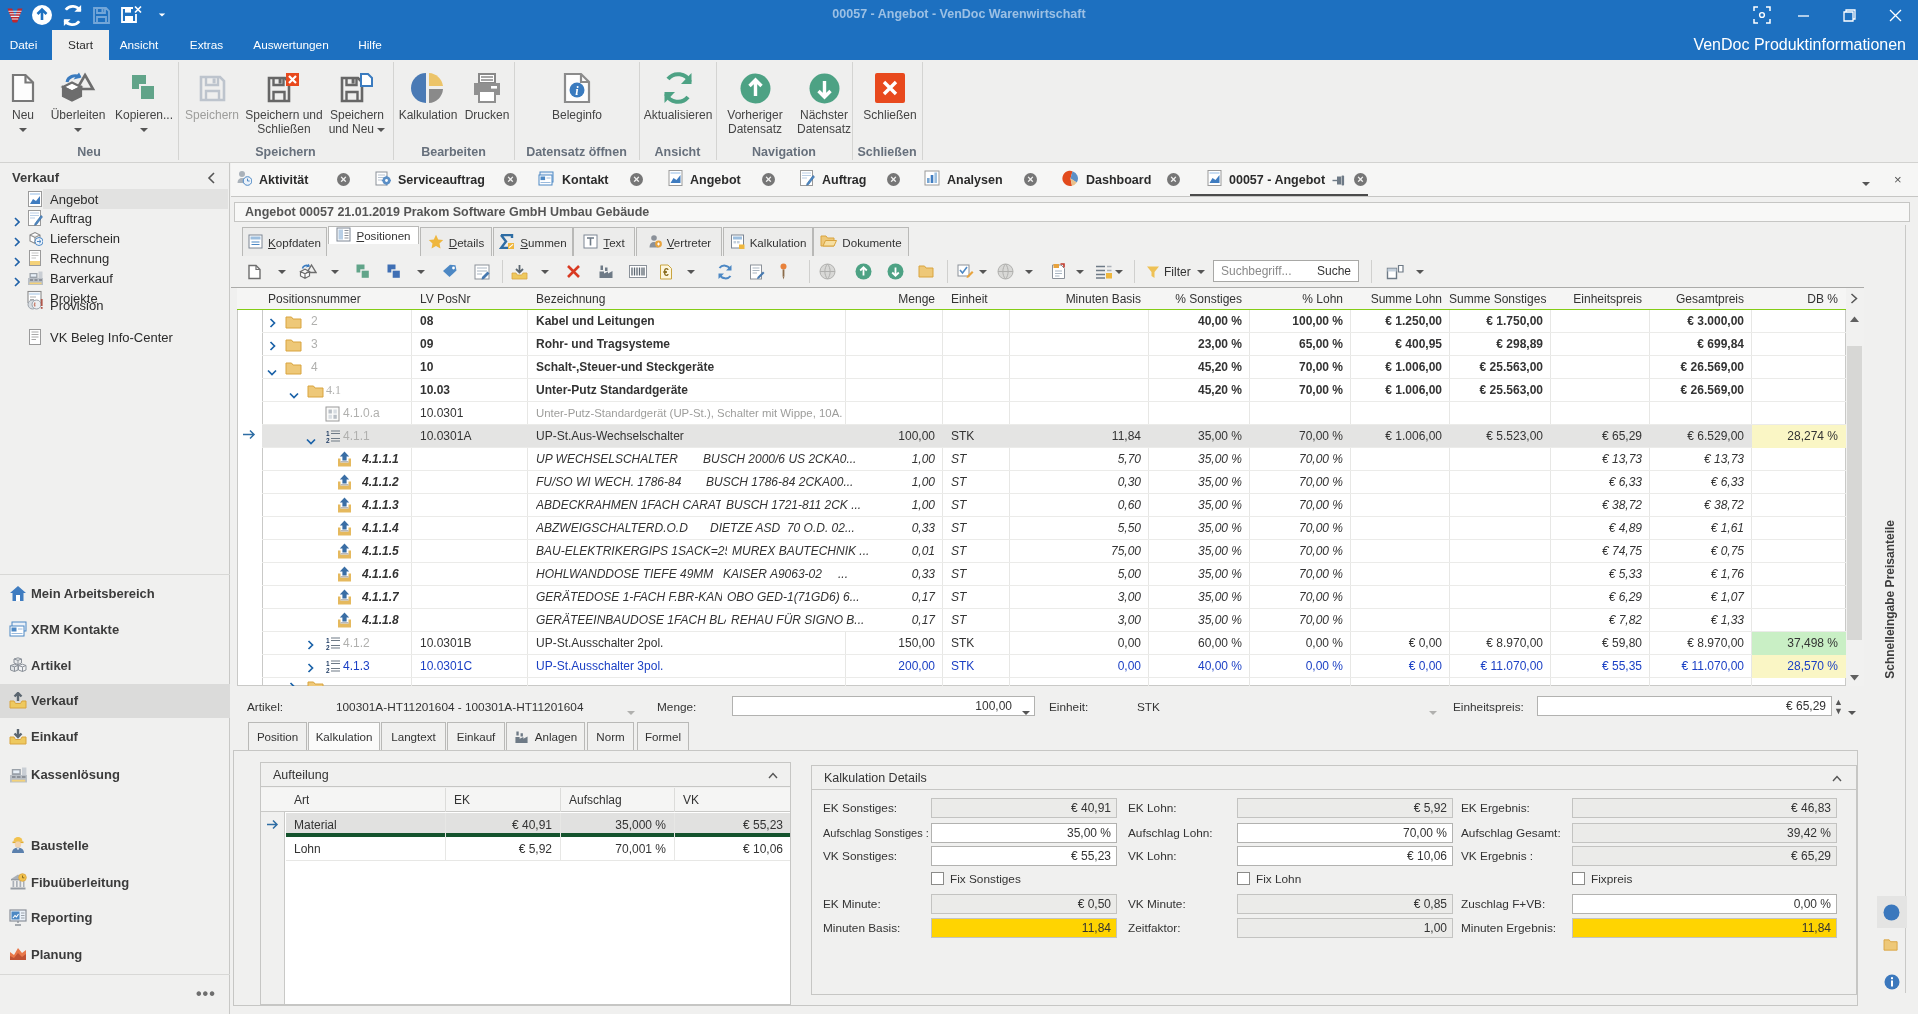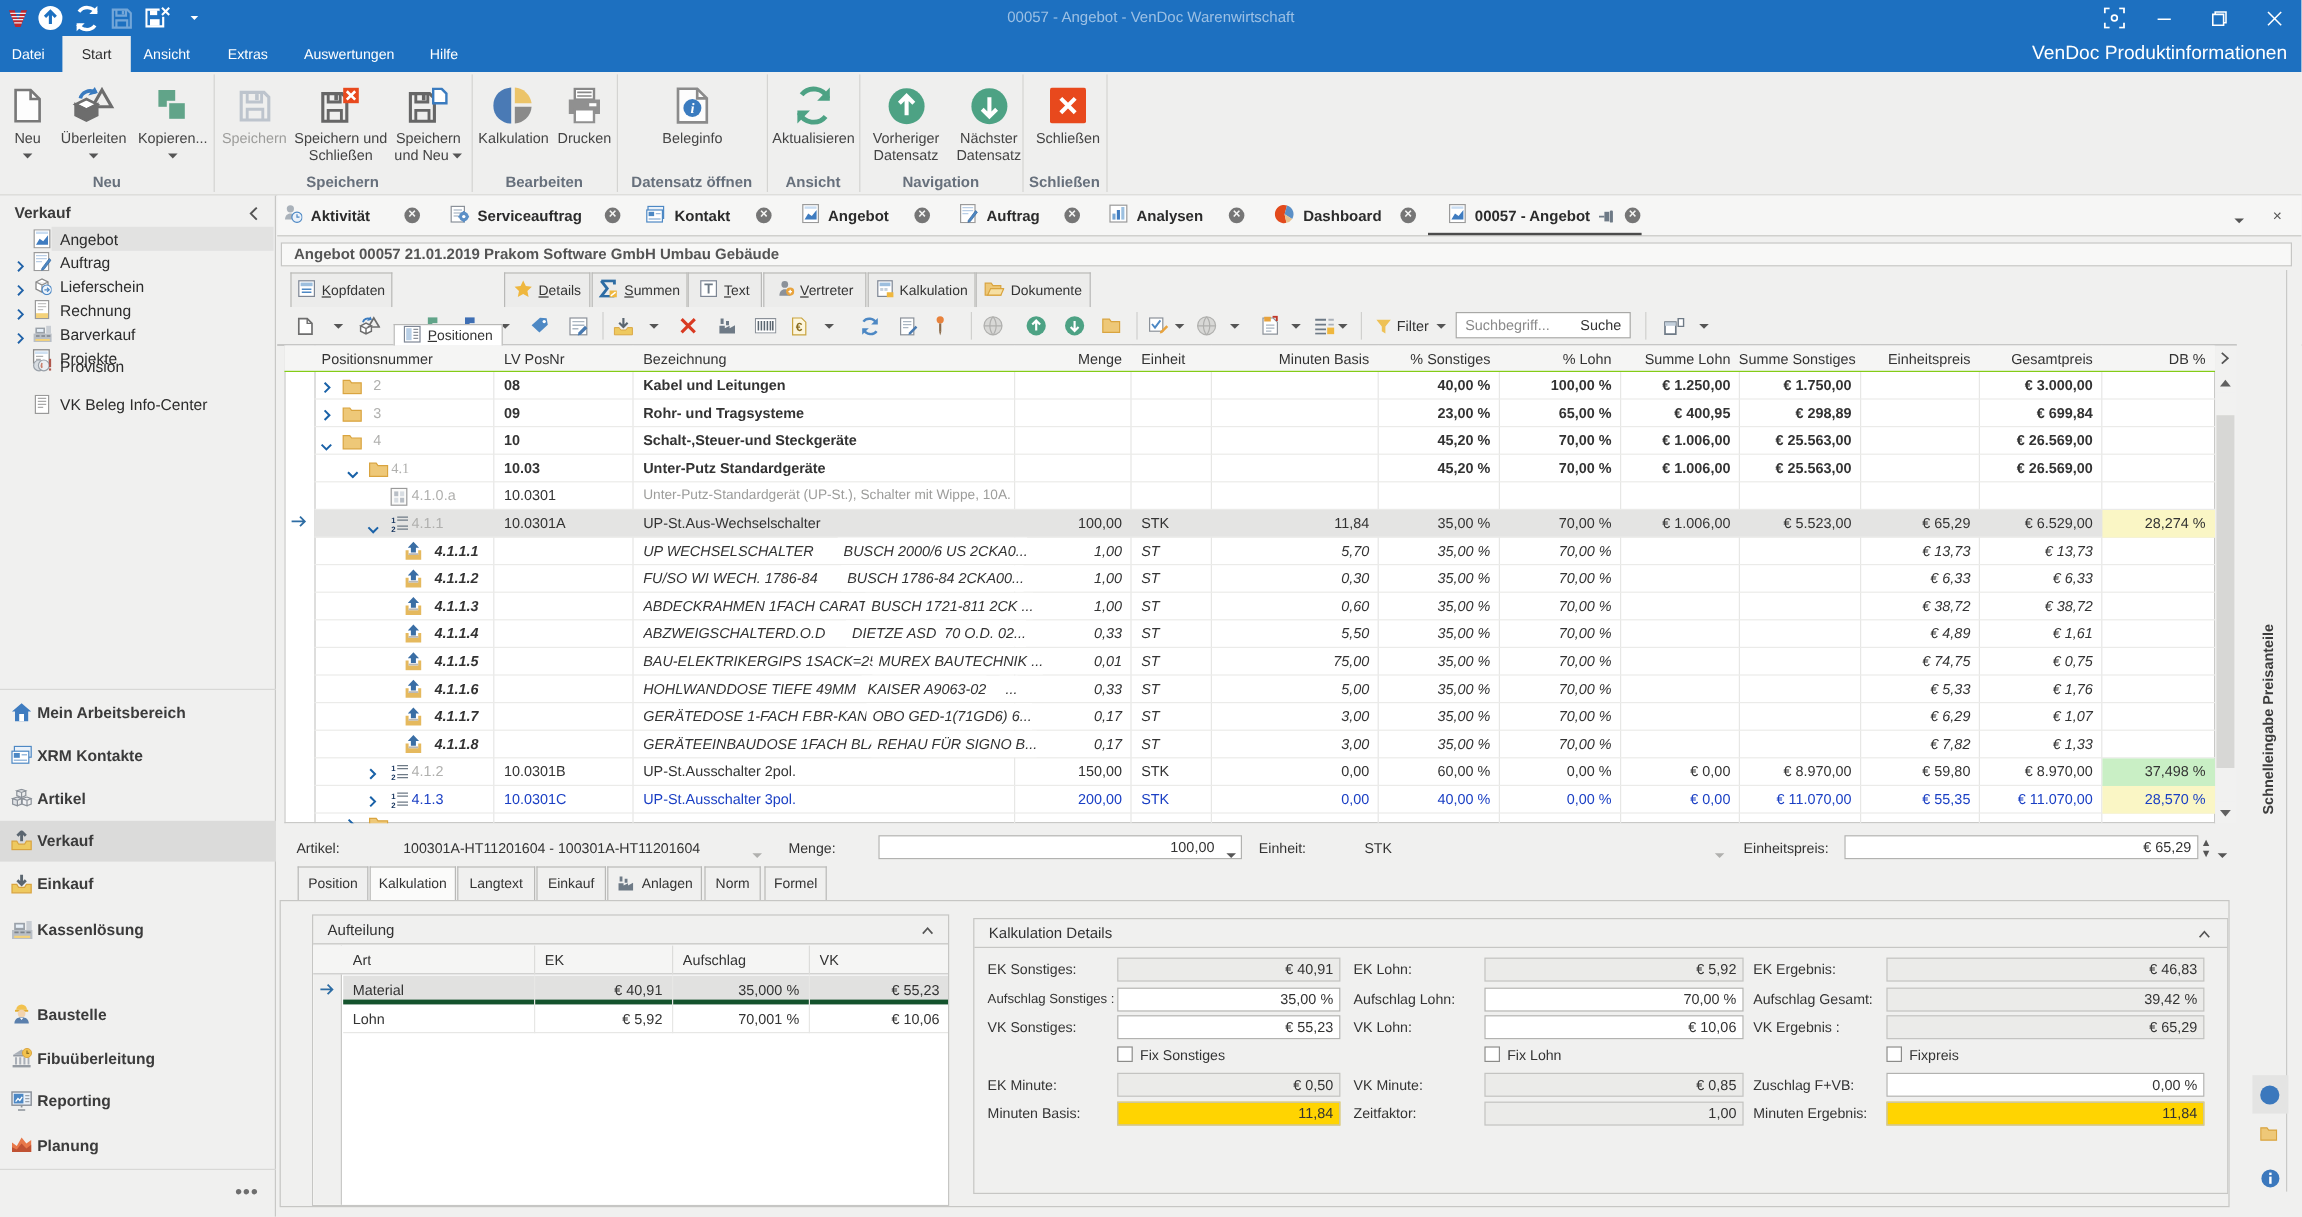--- a/index.html
+++ b/index.html
@@ -3,21 +3,21 @@
 <meta charset="utf-8">
 <title>00057 - Angebot - VenDoc Warenwirtschaft</title>
 <style>
 * { margin:0; padding:0; box-sizing:border-box; }
 html,body { width:1918px; height:1014px; overflow:hidden; }
 body { font-family:"Liberation Sans", sans-serif; font-size:12px; color:#333; background:#f0f0ef; position:relative; }
 .abs { position:absolute; }
 
 
 #titlebar { position:absolute; left:0; top:0; width:1918px; height:30px; background:#1d70c0; }
-#titlebar .title { position:absolute; left:0; right:0; top:7px; text-align:center; color:#9cc0e4; font-size:12.5px; font-weight:normal; }
+#titlebar .title { position:absolute; left:0; right:0; top:7px; text-align:center; color:#9cc0e4; font-size:12.5px; font-weight:bold; }
 .qat { position:absolute; top:0; height:30px; display:flex; align-items:center; }
 
 #menubar { position:absolute; left:0; top:30px; width:1918px; height:30px; background:#1d70c0; }
 #menubar .mtab { position:absolute; top:0; height:30px; line-height:30px; color:#fff; font-size:11.8px; text-align:center; }
 #menubar .mtab.active { background:#efefee; color:#2b2b2b; }
 #menubar .right { position:absolute; right:12px; top:0; height:30px; line-height:30px; color:#fff; font-size:16px; }
 
 
 #ribbon { position:absolute; left:0; top:60px; width:1918px; height:103px; background:#efefee; border-bottom:1px solid #d2d2d0; }
 .rsep { position:absolute; top:2px; height:98px; width:1px; background:#d4d4d2; }
@@ -49,21 +49,21 @@
 .closec { display:inline-block; width:13px; height:13px; border-radius:50%; background:#767676; position:relative; }
 .closec:before { content:"×"; position:absolute; left:0; top:-1px; width:13px; text-align:center; color:#f6f6f5; font-size:11px; font-weight:bold; line-height:14px; }
 
 
 #docheader { position:absolute; left:3px; top:39px; width:1676px; height:20px; background:#f8f8f7; border:1px solid #c6c6c4; }
 #docheader .t { position:absolute; left:10px; top:2px; font-weight:bold; font-size:12.5px; color:#555; }
 
 
 #subtabs { position:absolute; left:0; top:63px; width:1687px; height:30px; }
 .stab { position:absolute; top:1px; height:29px; background:#ececeb; border:1px solid #b9b9b7; border-bottom:none; display:flex; align-items:center; justify-content:center; font-size:11.6px; color:#333; }
-.stab.active { background:#fff; top:0; height:18px; z-index:2;margin-top:44px; }
+.stab.active { background:#fff; top:0; height:18px; z-index:2; }
 .stab .ic { margin-right:5px; }
 
 
 #gridtoolbar { position:absolute; left:0; top:93px; width:1687px; height:32px; background:#f0f0ef; border-bottom:1px solid #ababa9; }
 .tbi { position:absolute; top:0; height:31px; display:flex; align-items:center; }
 .tbsep { position:absolute; top:4px; height:23px; width:1px; background:#d0d0ce; }
 
 
 #grid { position:absolute; left:6px; top:125px; width:1609px; height:398px; background:#fff; border-bottom:1px solid #c9c9c7; }
 #ghead { position:absolute; left:0; top:0; width:1609px; height:22px; background:#f5f5f4; border-bottom:1px solid #84cc16; }

